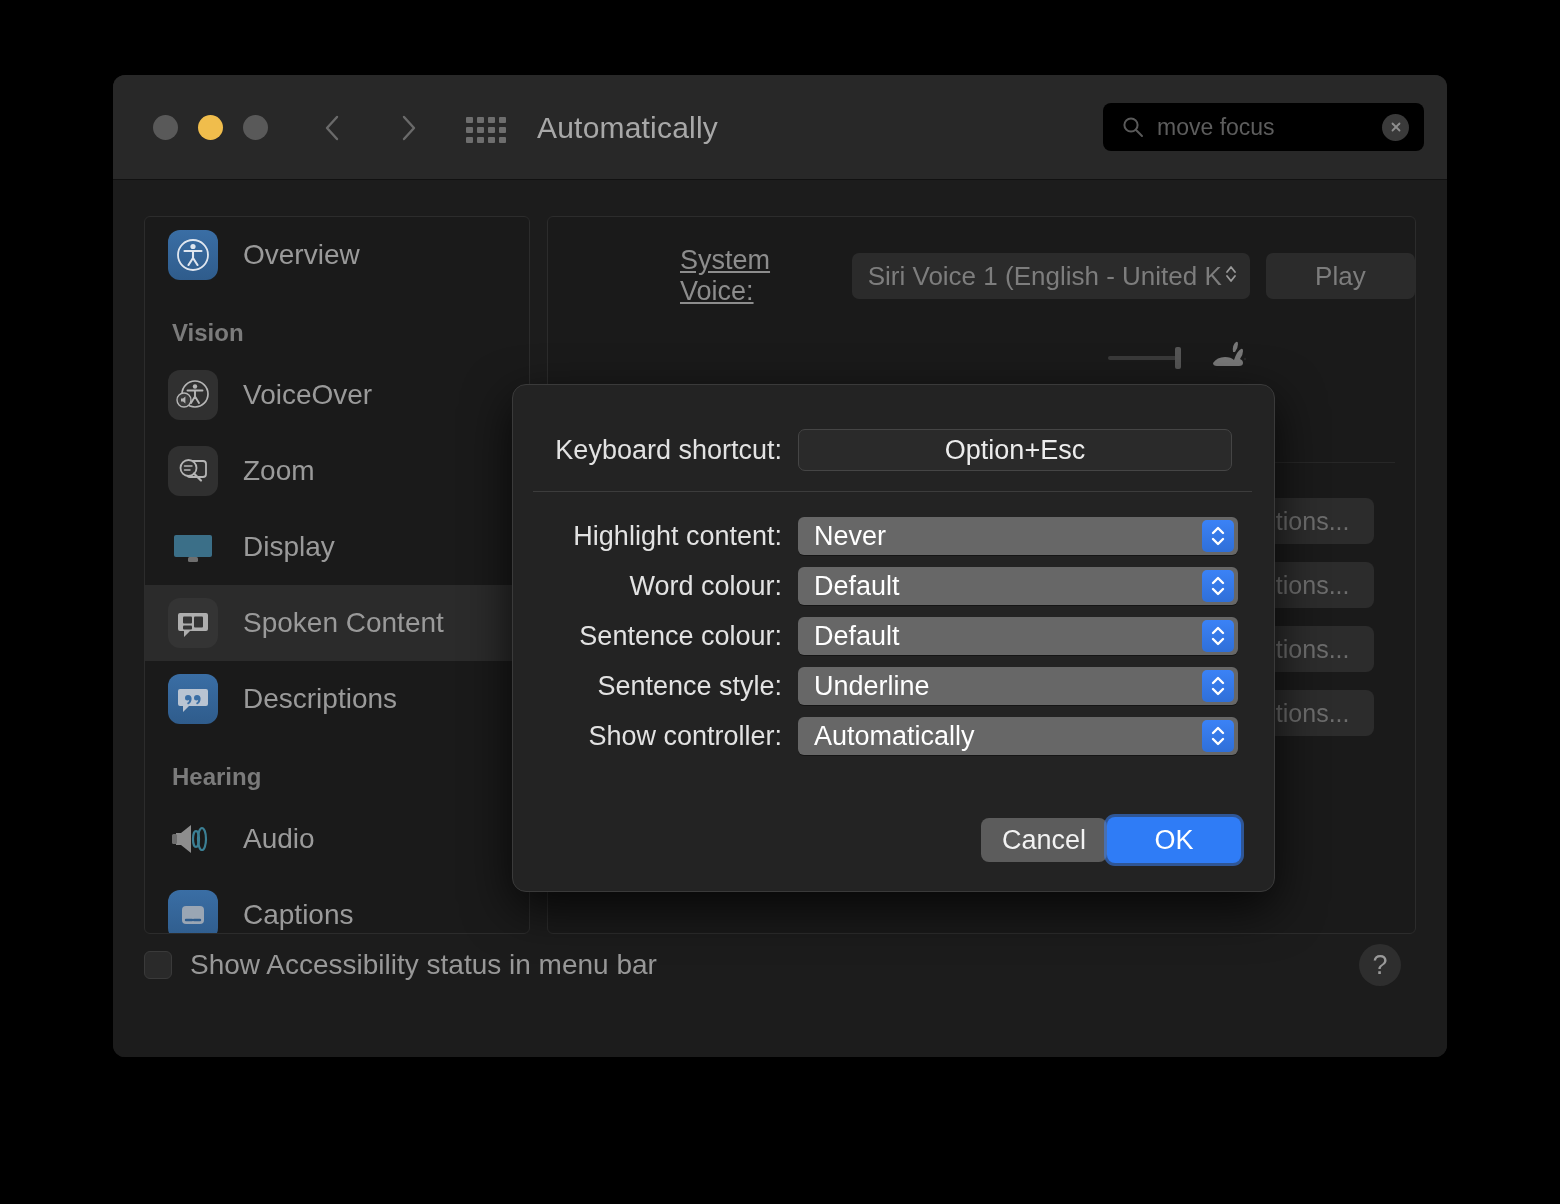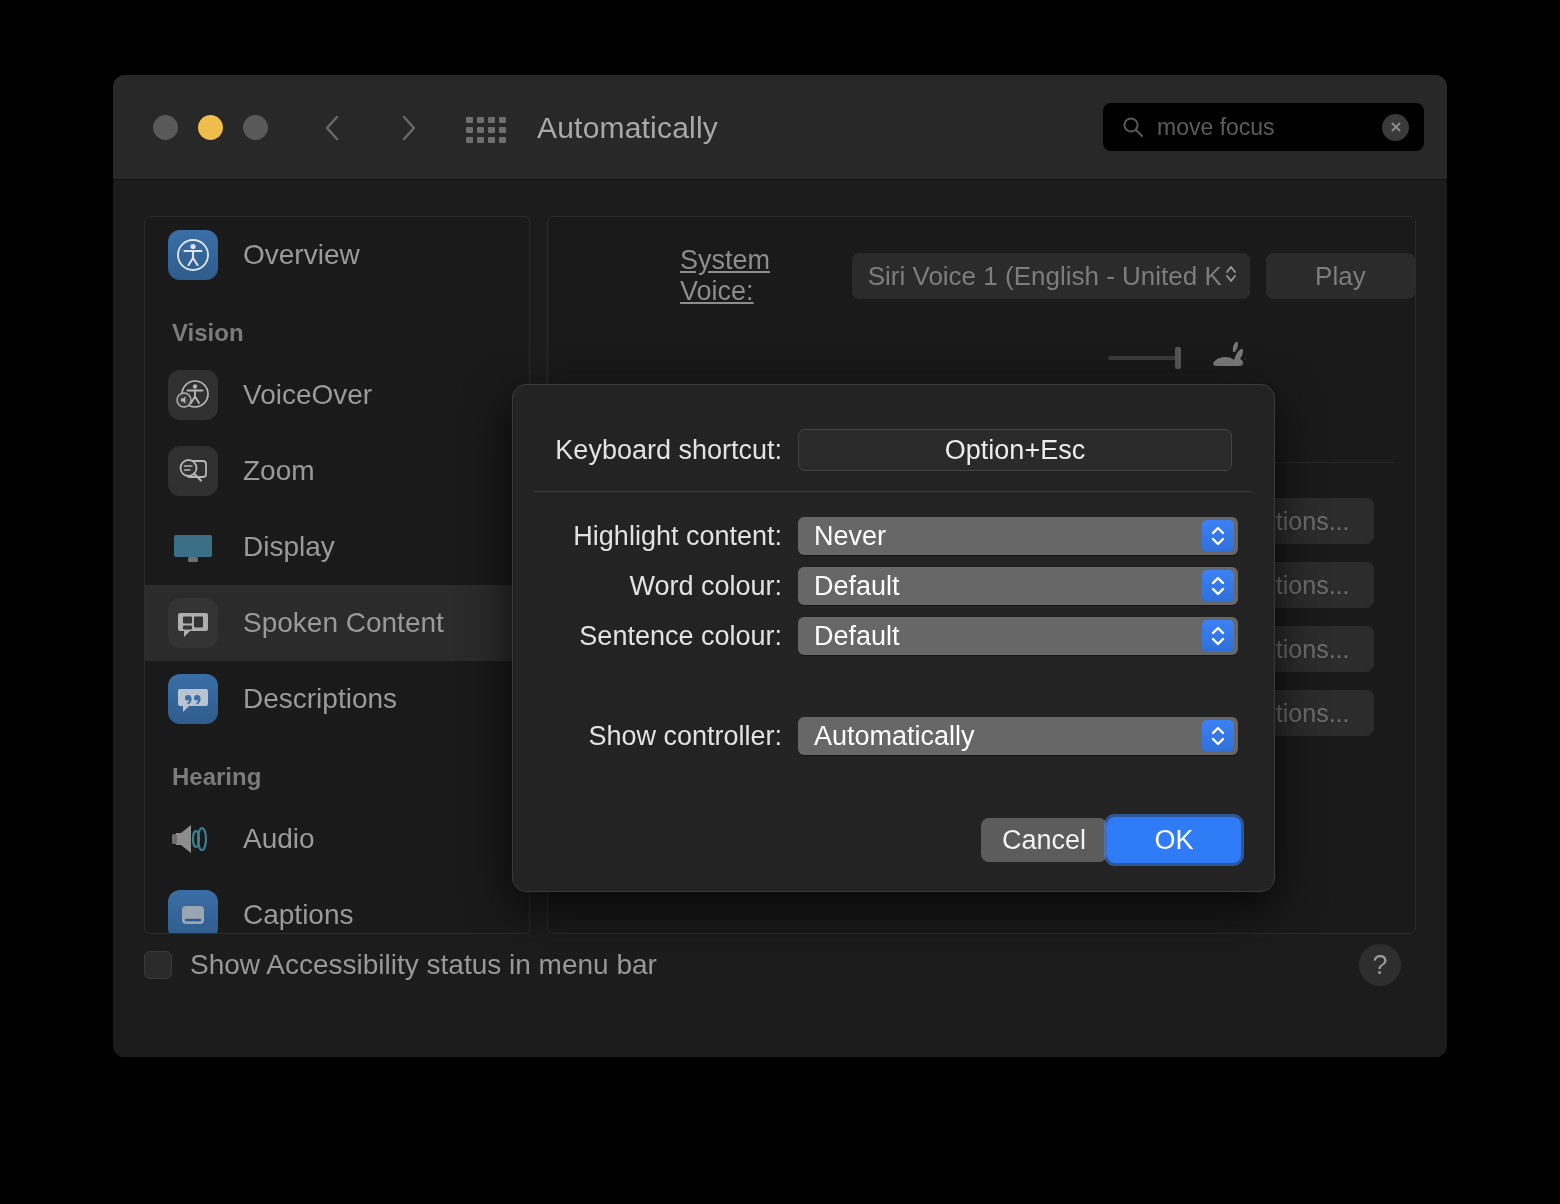--- a/index.html
+++ b/index.html
@@ -534,20 +534,34 @@
           <svg width="16" height="9" viewBox="0 0 16 9">
               <path d="M3 7 L8 2 L13 7" stroke="#ffffff" stroke-width="2.4" fill="none" stroke-linecap="round" stroke-linejoin="round"></path>
             </svg>
           <svg width="16" height="9" viewBox="0 0 16 9">
               <path d="M3 2 L8 7 L13 2" stroke="#ffffff" stroke-width="2.4" fill="none" stroke-linecap="round" stroke-linejoin="round"></path>
             </svg>
         </span>
       </div>
     </div>
 
+    <div class="form-row popup-row" style="top:282px;">
+      <span class="form-label">Sentence style:</span>
+      <div class="popup">
+        <span>Underline</span>
+        <span class="stepper">
+          <svg width="16" height="9" viewBox="0 0 16 9">
+              <path d="M3 7 L8 2 L13 7" stroke="#ffffff" stroke-width="2.4" fill="none" stroke-linecap="round" stroke-linejoin="round"></path>
+            </svg>
+          <svg width="16" height="9" viewBox="0 0 16 9">
+              <path d="M3 2 L8 7 L13 2" stroke="#ffffff" stroke-width="2.4" fill="none" stroke-linecap="round" stroke-linejoin="round"></path>
+            </svg>
+        </span>
+      </div>
+    </div>
 
     <div class="form-row popup-row" style="top:332px;">
       <span class="form-label">Show controller:</span>
       <div class="popup">
         <span>Automatically</span>
         <span class="stepper">
           <svg width="16" height="9" viewBox="0 0 16 9">
               <path d="M3 7 L8 2 L13 7" stroke="#ffffff" stroke-width="2.4" fill="none" stroke-linecap="round" stroke-linejoin="round"></path>
             </svg>
           <svg width="16" height="9" viewBox="0 0 16 9">

